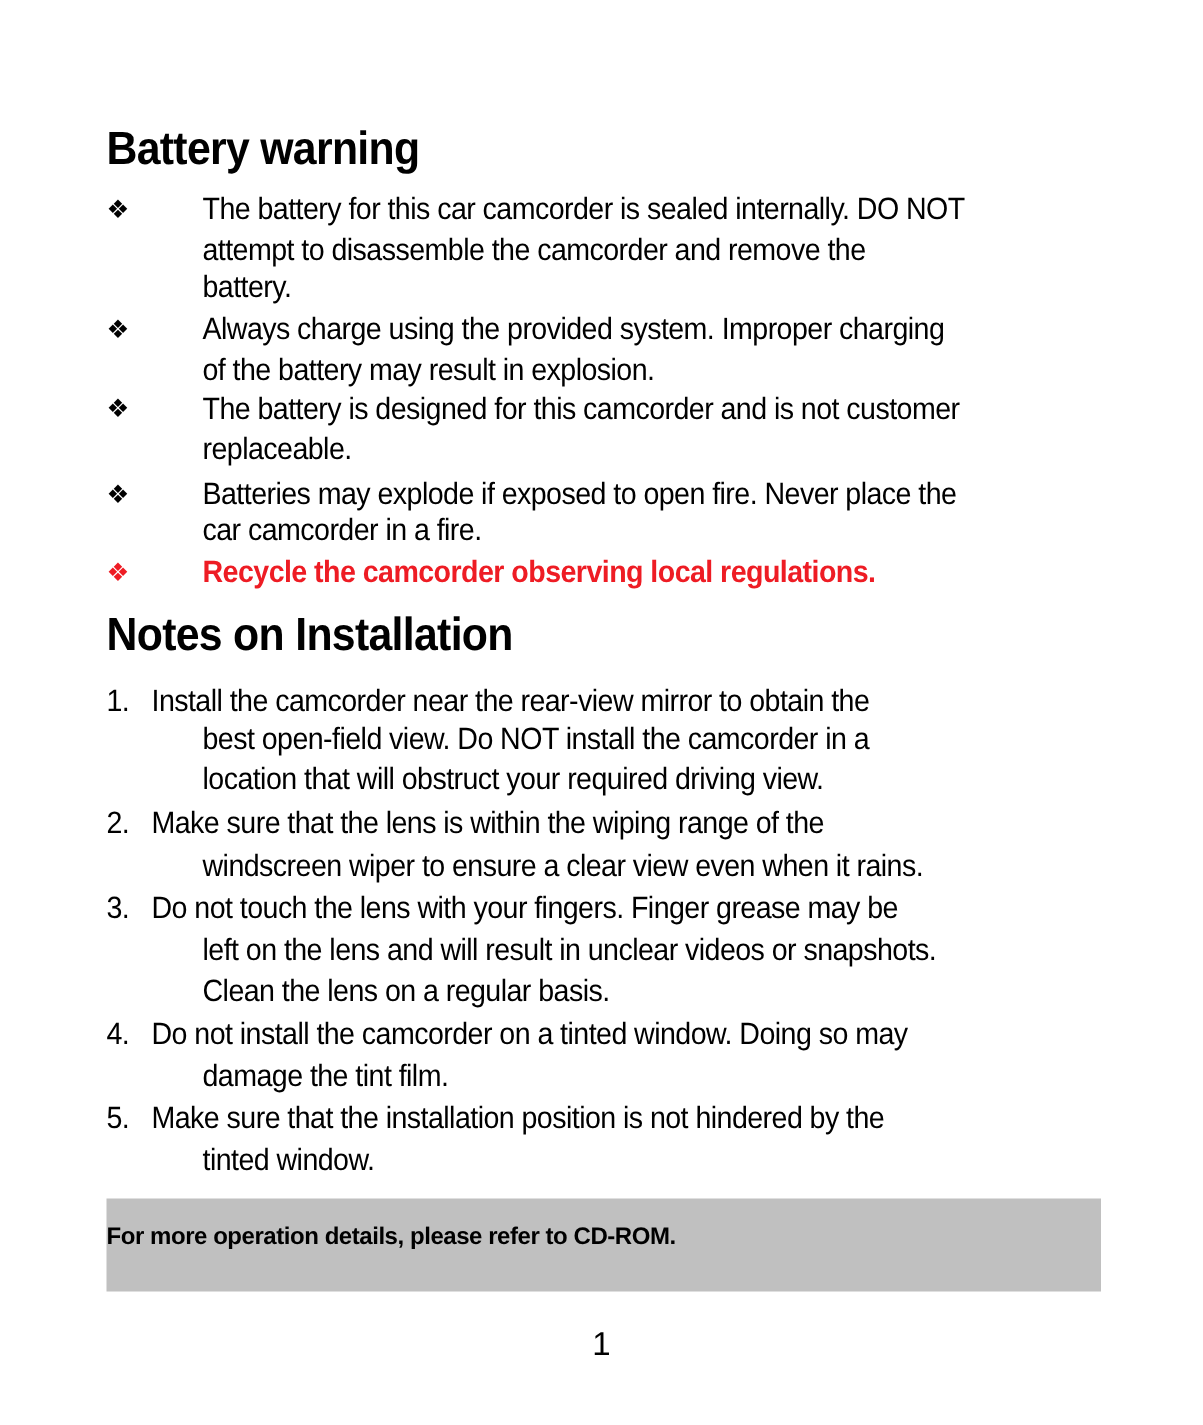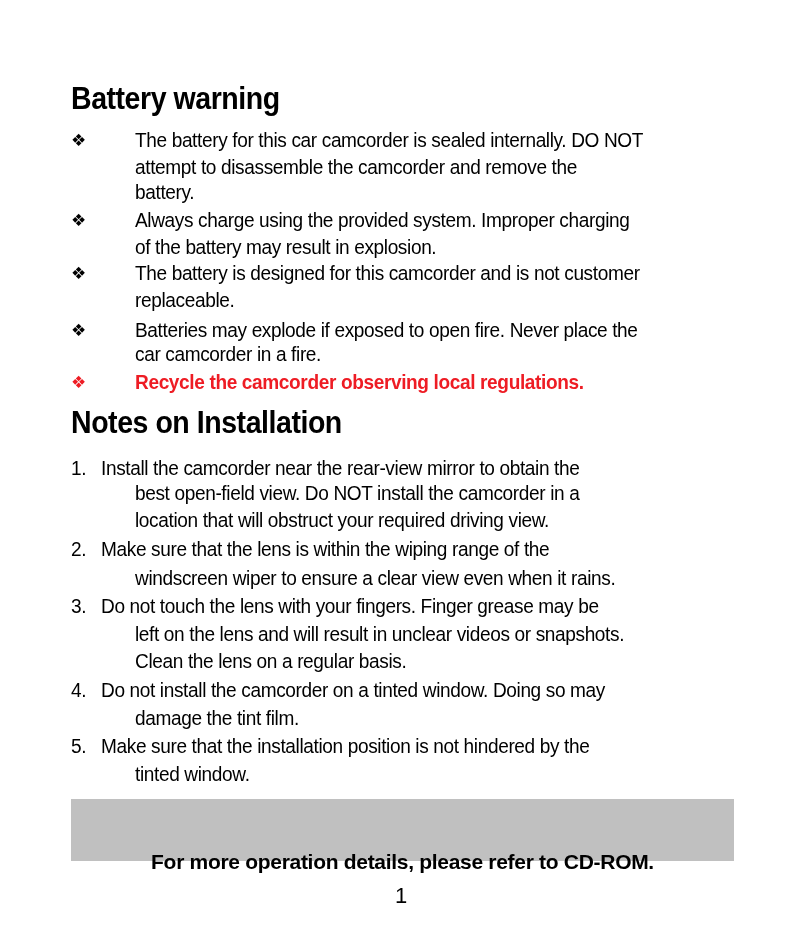--- a/index.html
+++ b/index.html
@@ -5,21 +5,21 @@
     html, body { margin: 0; padding: 0; background: #ffffff; }
     body { width: 802px; height: 950px; position: relative; overflow: hidden;
       font-family: "Liberation Sans", "DejaVu Sans", sans-serif; color: #000; }
     .abs { position: absolute; white-space: nowrap; }
     .h1 { font-weight: bold; font-size: 31px; letter-spacing: -0.5px; font-stretch: condensed; transform: scaleX(0.92); transform-origin: left top; }
     .line { font-size: 20.5px; letter-spacing: -0.4px; transform: scaleX(0.93); transform-origin: left top; }
     .bullet { font-size: 17px; color: #000; }
     .red { color: #ee1c24; font-weight: bold; }
     .red-bullet { color: #ee1c24; }
     .note-box { position: absolute; left: 71px; top: 799px; width: 663px; height: 62px; background: #c0c0c0; }
-    .note-text { position: absolute; left: 0; right: 0; top: 17px; text-align: center; font-weight: bold; font-size: 21px; letter-spacing: -0.3px; margin-top: 34px; }
+    .note-text { position: absolute; left: 0; right: 0; top: 17px; text-align: left; font-weight: bold; font-size: 16px; letter-spacing: -0.3px; }
     .page-num { position: absolute; left: 0; width: 802px; top: 883px; text-align: center; font-size: 22px; }
   </style>
 </head>
 <body>
 
 <div class="abs h1" style="left:71px; top:81px;">Battery warning</div>
 
 <span class="abs bullet" style="left:71px; top:130px;">❖</span>
 <div class="abs line" style="left:135px; top:128px;">The battery for this car camcorder is sealed internally. DO NOT</div>
 <div class="abs line" style="left:135px; top:155px;">attempt to disassemble the camcorder and remove the</div>

